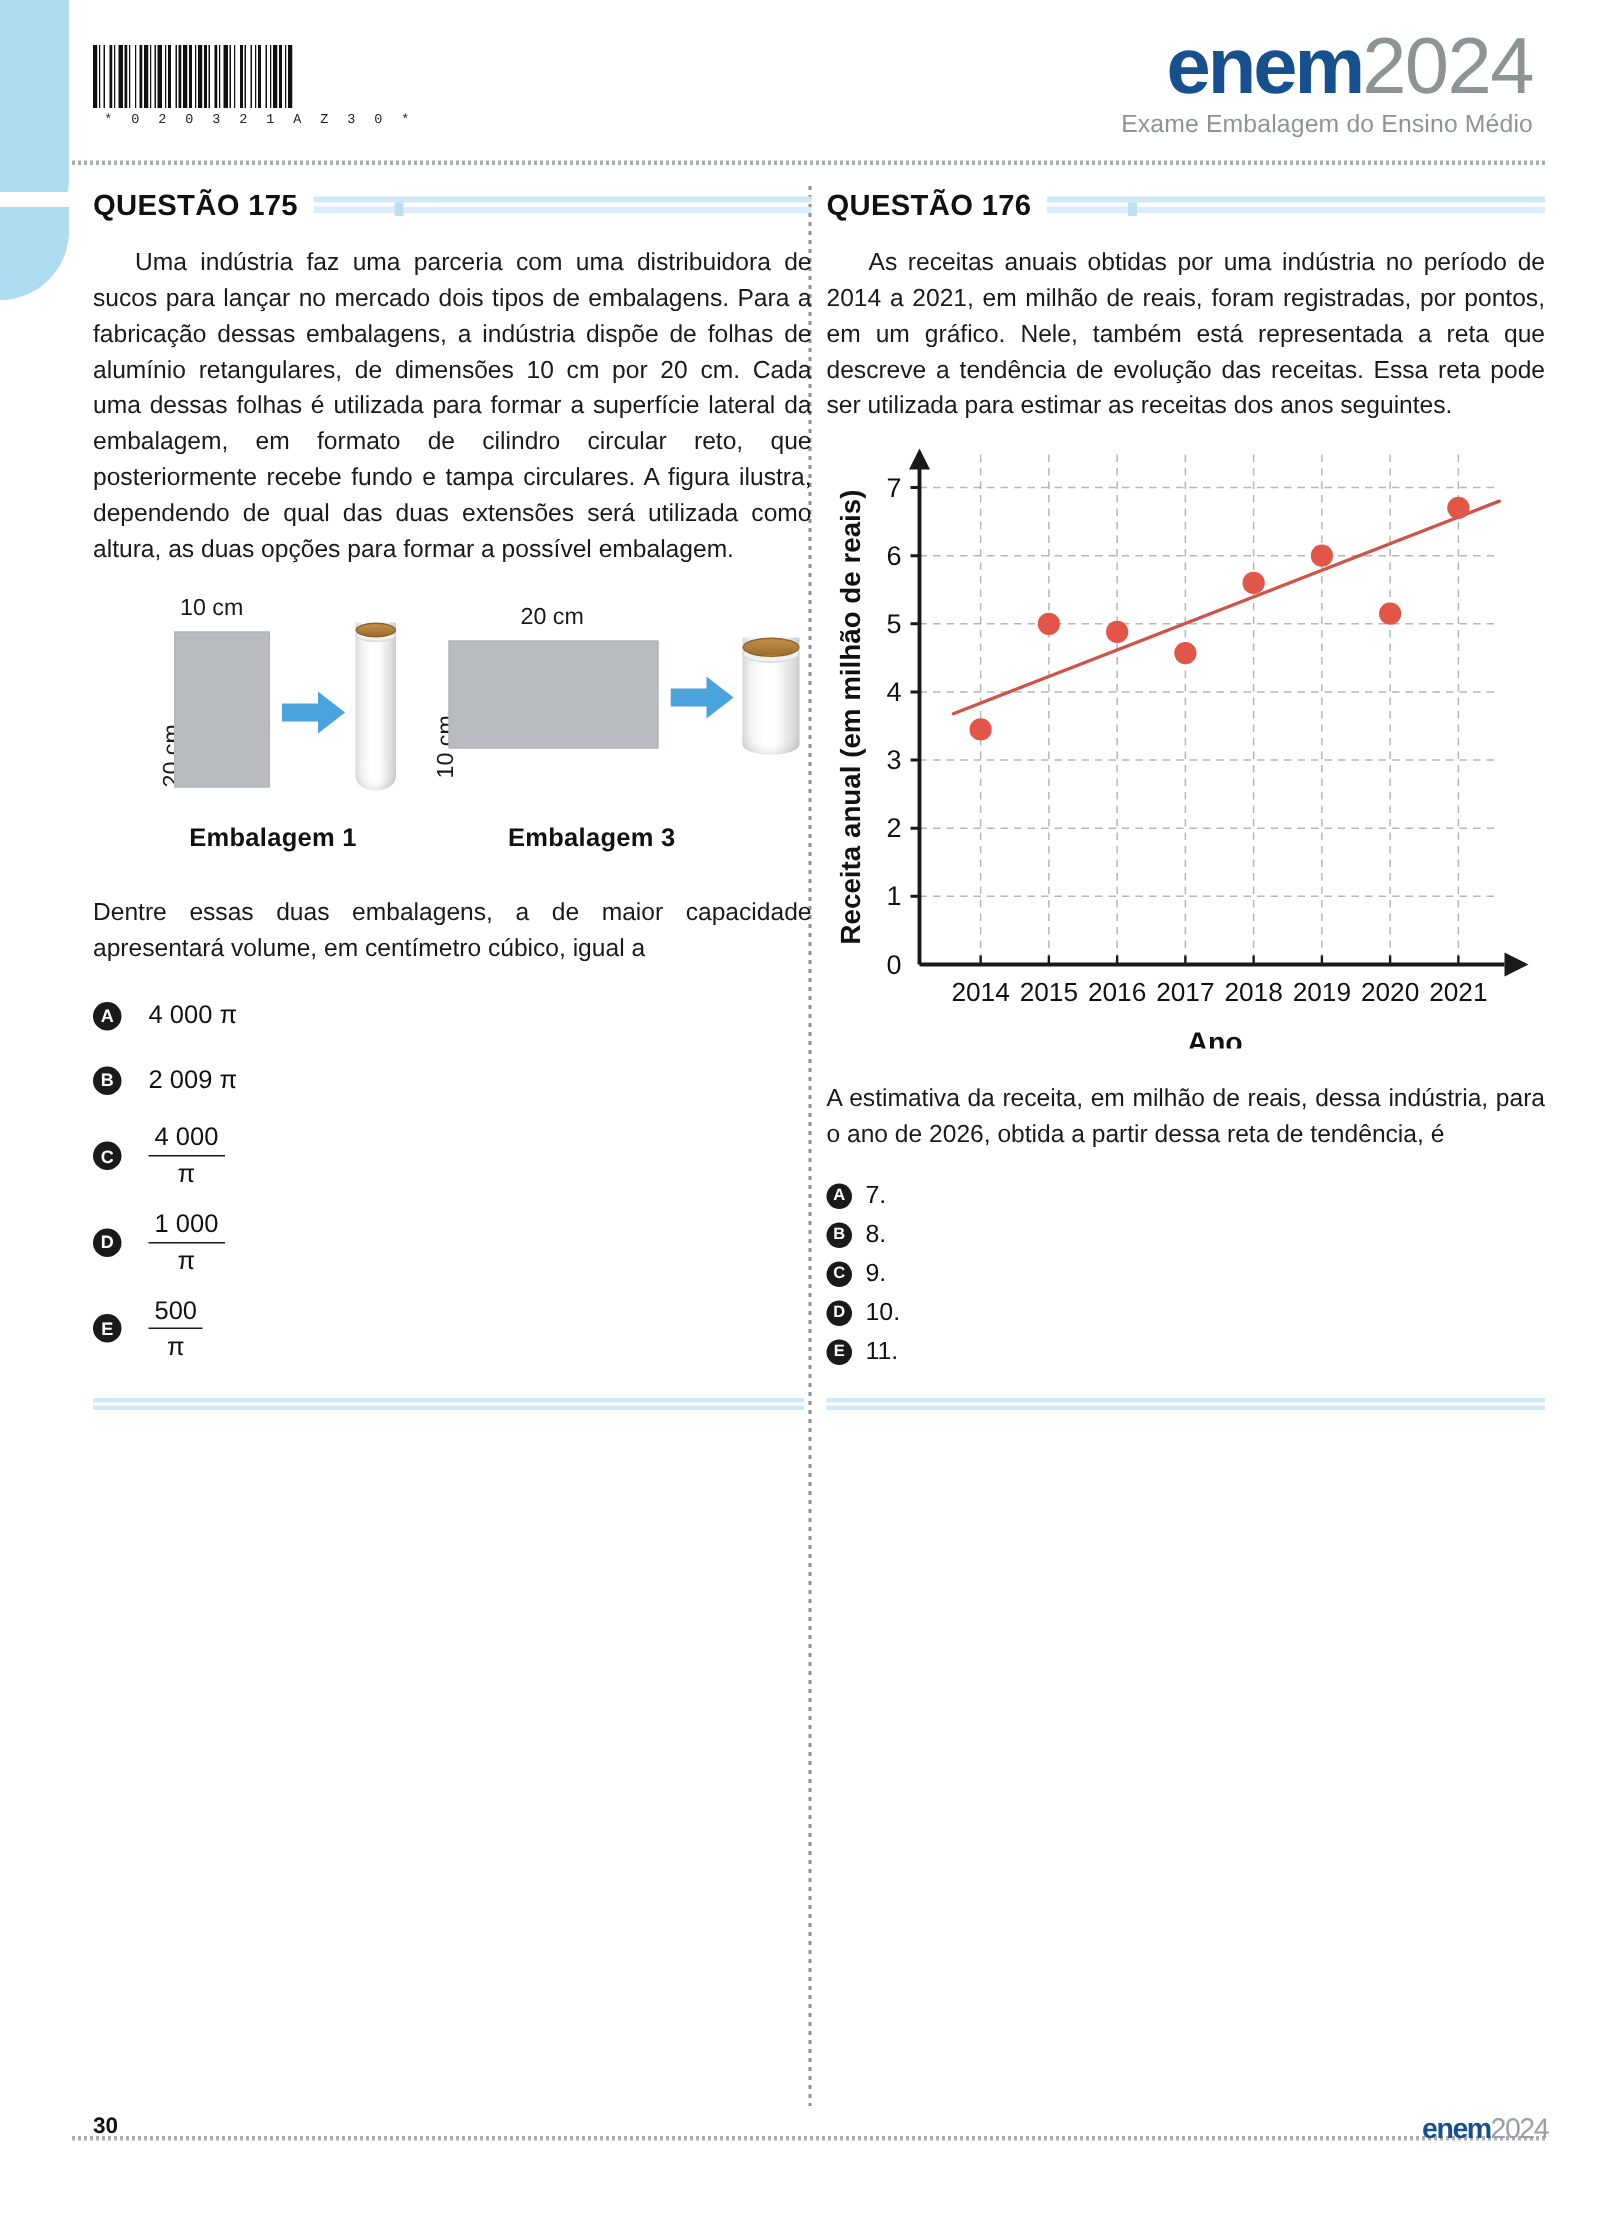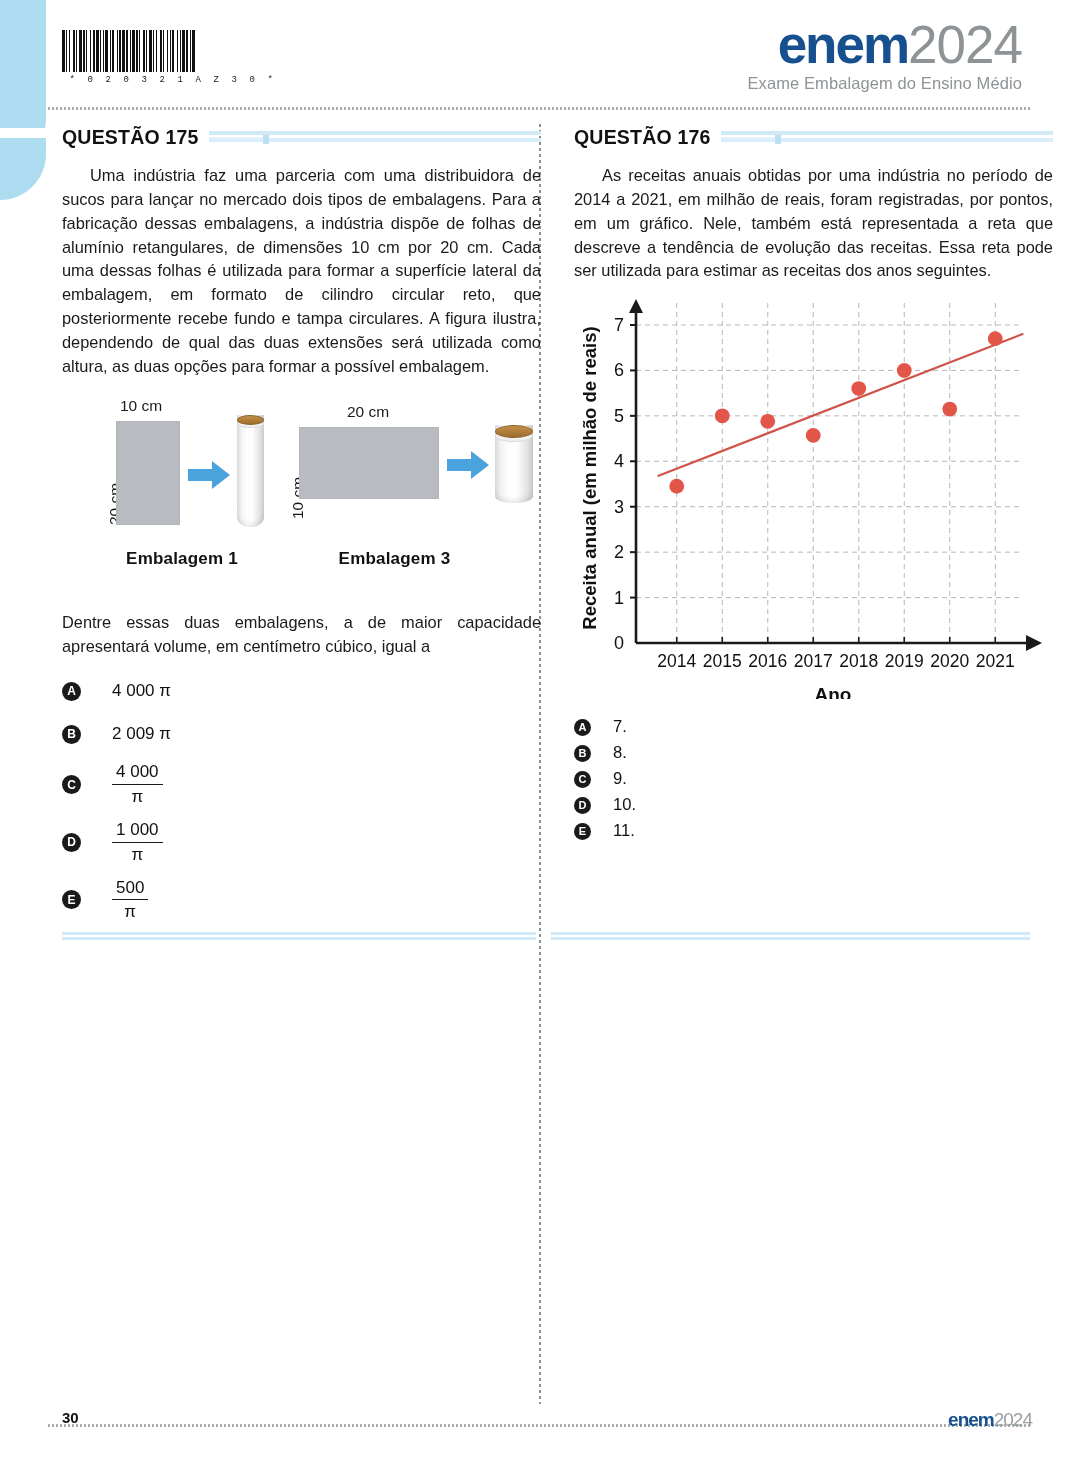--- a/index.html
+++ b/index.html
@@ -49,21 +49,21 @@
   .logo .sub { margin-top:4px; font-size:16.5px; color:#8e9396; letter-spacing:.1px; }
   .hdr-rule {
     position:absolute; left:48px; top:107px; width:984px; height:3px;
     background: repeating-linear-gradient(90deg,#9aa0a4 0 2px, #ffffff 2px 4px);
     opacity:.85;
   }
 
   
   .col { position:absolute; top:124px; width:479px; }
   .col-l { left:62px; }
-  .col-r { left:574px; }
+  .col-r { left:551px; }
   .divider {
     position:absolute; left:539px; top:124px; width:2px; height:1280px;
     background: repeating-linear-gradient(180deg,#8c9195 0 3px, #ffffff 3px 6px);
   }
 
   
   .q-head { display:flex; align-items:center; height:26px; }
   .q-head .q-title { font-size:19.5px; font-weight:700; letter-spacing:.2px; white-space:nowrap; }
   .q-head .q-deco { position:relative; flex:1; height:16px; margin-left:10px; }
   .q-head .q-deco .l1 { position:absolute; left:0; top:2px; right:0; height:4px; background:#cfe9f6; }
@@ -121,21 +121,21 @@
 
   
   .alts { margin-top:18px; }
   .alt { display:flex; align-items:center; min-height:30px; margin-bottom:13px; }
   .alt .bullet {
     flex:0 0 auto; width:19px; height:19px; border-radius:50%;
     background:#1a1a1a; color:#fff; font-size:12px; font-weight:700;
     display:flex; align-items:center; justify-content:center;
     margin-right:18px; font-family:"Liberation Sans", sans-serif;
   }
-  .alt .val { font-size:17px;margin-left:13px; }
+  .alt .val { font-size:17px; }
   .frac { display:inline-block; text-align:center; line-height:1.15; }
   .frac .num { font-size:17px; padding:0 4px 2px; border-bottom:1.4px solid #1a1a1a; display:block; }
   .frac .den { font-size:17px; padding-top:2px; display:block; }
 
   .alts-compact .alt { min-height:0; margin-bottom:6px; }
   .alts-compact .alt .bullet { width:17px; height:17px; font-size:11px; margin-right:9px; }
   .alts-compact .alt .val { font-size:16.6px; }
 
   
   .chart-wrap { position:relative; margin-top:16px; width:479px; height:400px; }
@@ -323,21 +323,21 @@
           <div class="cyl" style="left:228px; top:28px; width:38px; height:78px;">
             <div class="body"></div>
             <div class="rim" style="top:5px; height:12px;"></div>
             <div class="lid" style="top:0px; height:13px;"></div>
           </div>
         </div>
         <div class="emb-caption">Embalagem 3</div>
       </div>
     </div>
 
-    <p class="body-txt" style="margin-top:34px;">Dentre essas duas embalagens, a de maior capacidade apresentará volume, em centímetro cúbico, igual a</p>
+    <p class="body-txt" style="margin-top:20px;">Dentre essas duas embalagens, a de maior capacidade apresentará volume, em centímetro cúbico, igual a</p>
 
     <div class="alts" id="alts-175">
         <div class="alt">
           <div class="bullet">A</div>
           <div class="val">4 000 π</div>
         </div>
         <div class="alt">
           <div class="bullet">B</div>
           <div class="val">2 009 π</div>
         </div>
@@ -429,20 +429,21 @@
           <circle cx="239.25" cy="136.39142857142855" r="7.4" fill="#e2564a"></circle>
           <circle cx="284.75" cy="89.60000000000002" r="7.4" fill="#e2564a"></circle>
           <circle cx="330.25" cy="71.42857142857144" r="7.4" fill="#e2564a"></circle>
           <circle cx="375.75" cy="110.04285714285712" r="7.4" fill="#e2564a"></circle>
           <circle cx="421.25" cy="39.62857142857143" r="7.4" fill="#e2564a"></circle>
           <text x="259" y="402" text-anchor="middle" font-family="&quot;Liberation Sans&quot;, sans-serif" font-size="19" font-weight="700" fill="#111">Ano</text>
           <text x="0" y="0" text-anchor="middle" transform="translate(22, 179) rotate(-90)" font-family="&quot;Liberation Sans&quot;, sans-serif" font-size="18.5" font-weight="700" fill="#111">Receita anual (em milhão de reais)</text>
         </svg>
     </div>
 
+    <p class="body-txt" style="margin-top:22px;">A estimativa da receita, em milhão de reais, dessa indústria, para o ano de 2026, obtida a partir dessa reta de tendência, é</p>
 
     <div class="alts alts-compact" id="alts-176">
         <div class="alt">
           <div class="bullet">A</div>
           <div class="val">7.</div>
         </div>
         <div class="alt">
           <div class="bullet">B</div>
           <div class="val">8.</div>
         </div>

